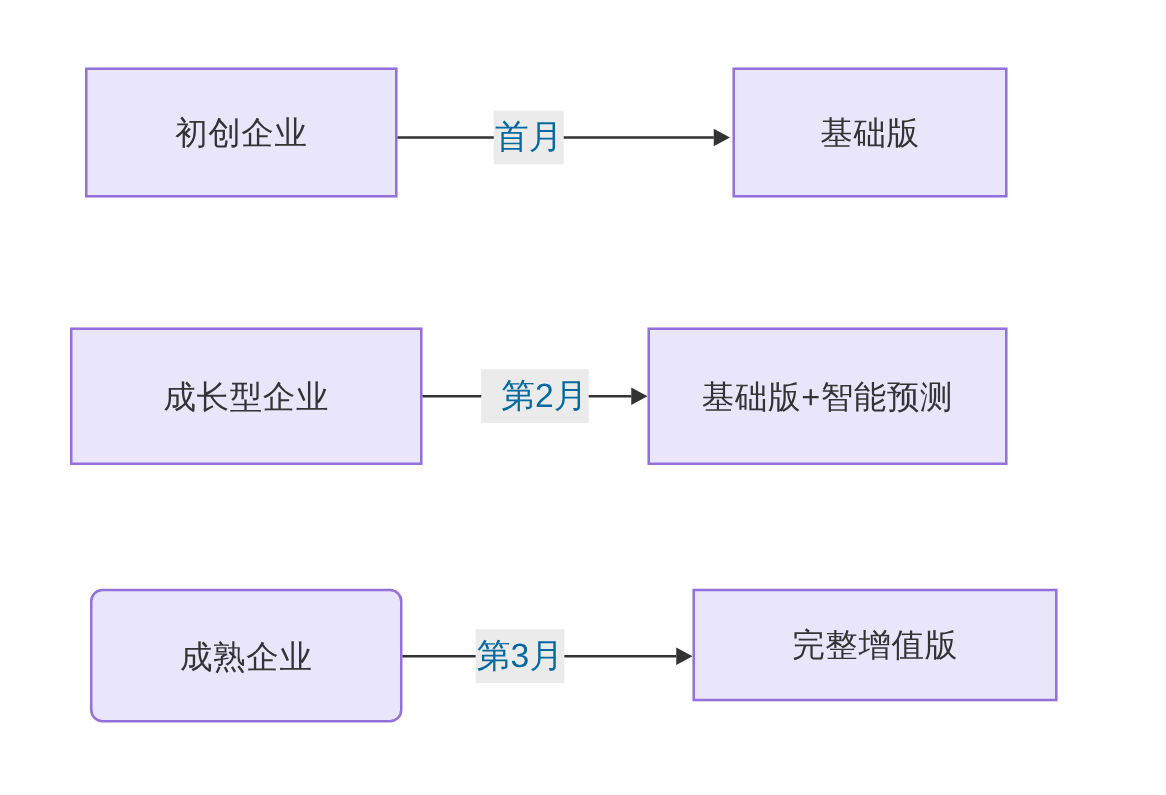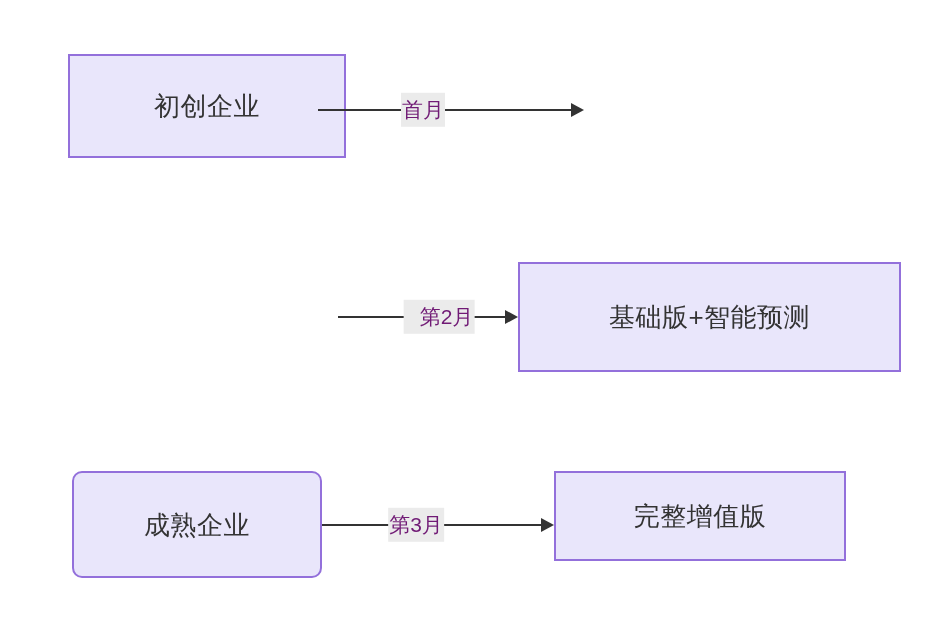--- a/index.html
+++ b/index.html
@@ -59,51 +59,57 @@
     width: 0;
     height: 0;
     border-top: 7px solid transparent;
     border-bottom: 7px solid transparent;
     border-left: 13px solid #333333;
   }
   .edge-label {
     position: absolute;
     transform: translate(-50%, -50%);
     background: #ebebeb;
-    color: #701a75;
-    font-size: 21px;
+    color: #0369a1;
+    font-size: 27px;
     line-height: 1.45;
     padding: 2px 1px;
     white-space: nowrap;
   }
 </style>
 </head>
 <body>
 
 <div id="diagram-canvas">
 
-  <div class="node" style="left:68px; top:54px; width:278px; height:104px;">
+  <div class="node" style="left:68px; top:54px; width:250px; height:104px;">
     <span class="node-label">初创企业</span>
   </div>
 
   <div class="edge" style="left:318px; top:110px; width:268px;">
     <div class="edge-line" style="left:0px; width:253px;"></div>
     <div class="edge-arrow" style="left:253px;"></div>
     <div class="edge-label" style="left:105px; top:0px;">首月</div>
   </div>
 
+  <div class="node" style="left:586px; top:54px; width:220px; height:104px;">
+    <span class="node-label">基础版</span>
+  </div>
 
+  <div class="node" style="left:56px; top:262px; width:282px; height:110px;">
+    <span class="node-label">成长型企业</span>
+  </div>
 
   <div class="edge" style="left:338px; top:317px; width:180px;">
     <div class="edge-line" style="left:0px; width:167px;"></div>
     <div class="edge-arrow" style="left:167px;"></div>
-    <div class="edge-label" style="left:101px; top:0px;padding-left:16px;">第2月</div>
+    <div class="edge-label" style="left:90px; top:0px;padding-left:16px;">第2月</div>
   </div>
 
-  <div class="node" style="left:518px; top:262px; width:383px; height:110px;">
+  <div class="node" style="left:518px; top:262px; width:288px; height:110px;">
     <span class="node-label">基础版+智能预测</span>
   </div>
 
   <div class="node" style="left:72px; top:471px; width:250px; height:107px;border-radius:10px;">
     <span class="node-label">成熟企业</span>
   </div>
 
   <div class="edge" style="left:322px; top:525px; width:232px;">
     <div class="edge-line" style="left:0px; width:219px;"></div>
     <div class="edge-arrow" style="left:219px;"></div>

